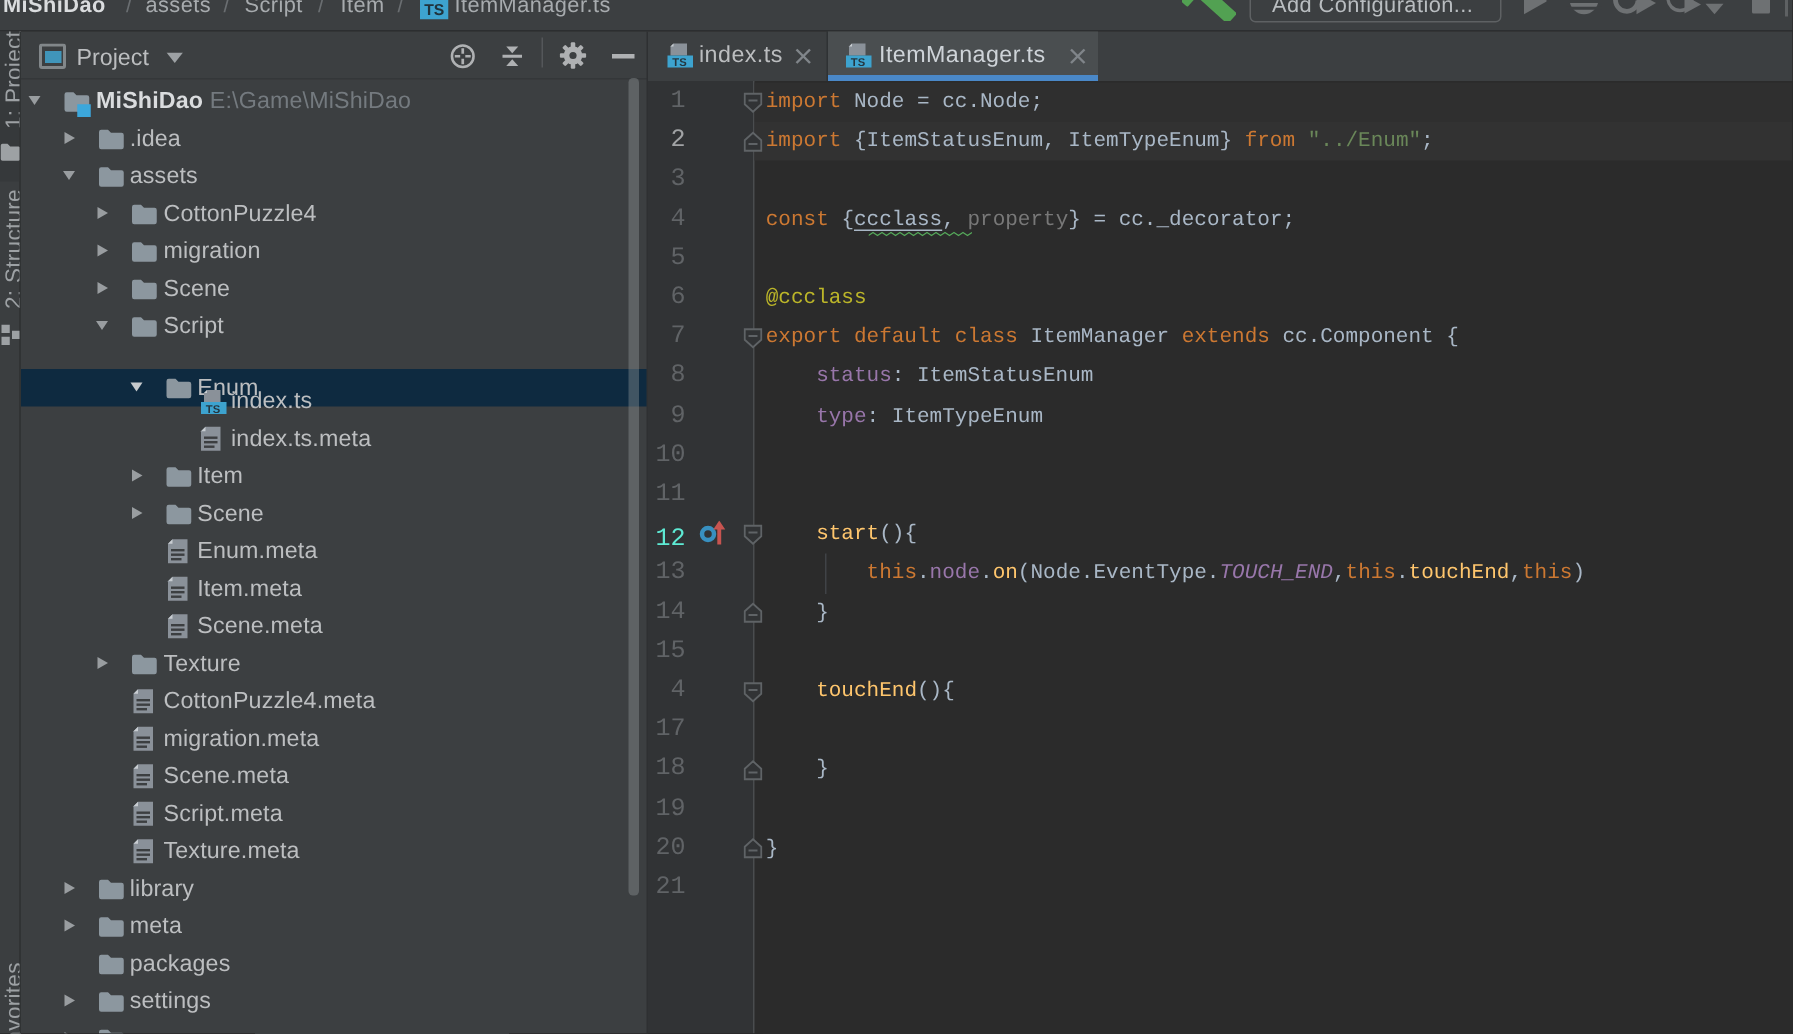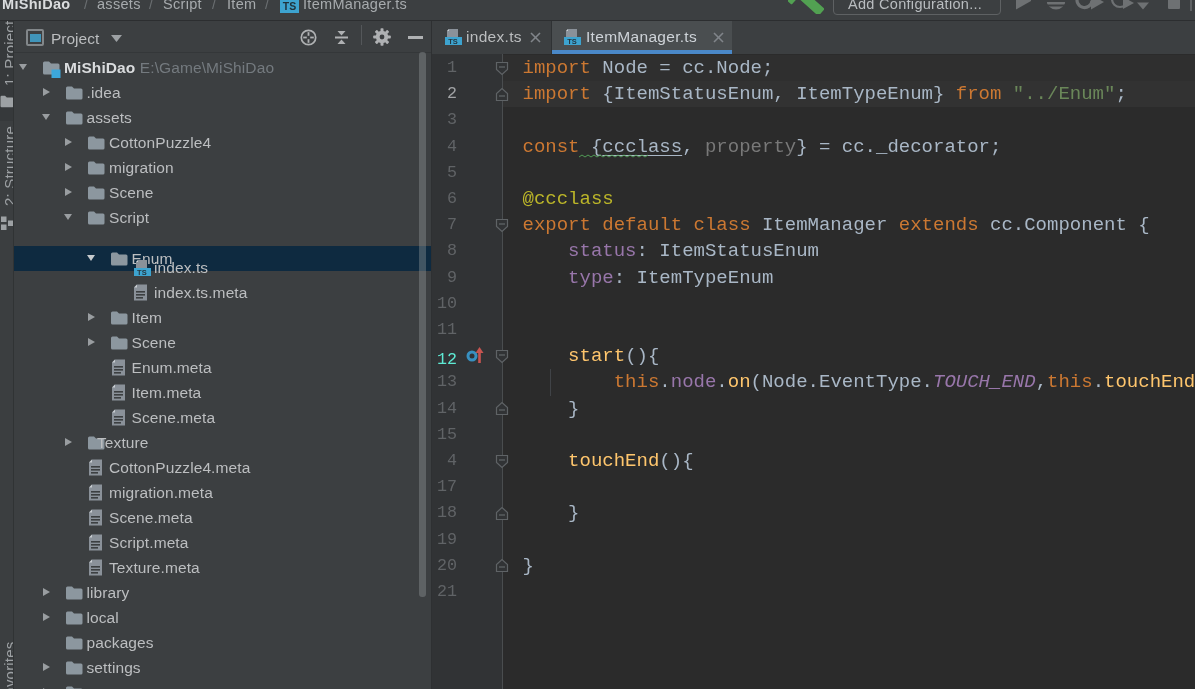--- a/index.html
+++ b/index.html
@@ -46,21 +46,21 @@
   #tab2 { background:#4a4e50; }
   #tabunderline { position:absolute; left:120px; top:29px; width:180px; height:4px; background:#4a88c8; }
 
   #gutter { position:absolute; left:0; top:33px; width:70px; height:635px; background:#313335; }
   #gutsep { position:absolute; left:70px; top:33px; width:1px; height:635px; background:#4a4d4f; }
   .lnum { position:absolute; right:45px; width:40px; text-align:right;
           font-family:"Liberation Mono", monospace; font-size:16.7px; color:#606366; }
 
   #code { position:absolute; left:71px; top:33px; width:692px; height:635px; }
   .cl { position:absolute; left:7.5px; white-space:pre; font-family:"Liberation Mono", monospace;
-        font-size:19px; line-height:26.2px; color:#a9b7c6;margin-left:12px; }
+        font-size:14px; line-height:26.2px; color:#a9b7c6; }
   .hl1 { position:absolute; left:0; width:692px; background:#2f2f2f; }
   .hl2 { position:absolute; left:0; width:692px; background:#323232; }
   .kw { color:#cc7832; }
   .str { color:#6a8759; }
   .ann { color:#bbb529; }
   .fld { color:#9876aa; }
   .fn { color:#ffc66d; }
   .gry { color:#787878; }
   .cst { color:#9876aa; font-style:italic; }
 </style>
@@ -307,21 +307,21 @@
               <rect x="3" y="13" width="7" height="1.6"></rect>
             </g>
           </svg>
           <span class="lbl" style="left:117.5px;">Scene.meta</span>
         </div>
         <div class="row" style="top:375px;">
           <div class="tri-r" style="left:51px;"></div>
           <svg class="abs" style="left:73px; top:5px;" width="21" height="18" viewBox="0 0 21 18">
             <path d="M1,3 a1.5,1.5 0 0 1 1.5,-1.5 L7,1.5 L9,3.5 L16,3.5 a1.5,1.5 0 0 1 1.5,1.5 L17.5,13 a1.5,1.5 0 0 1 -1.5,1.5 L2.5,14.5 a1.5,1.5 0 0 1 -1.5,-1.5 Z" fill="#8c979f"></path>
           </svg>
-          <span class="lbl" style="left:83px;">Texture</span>
+          <span class="lbl" style="left:95px;">Texture</span>
         </div>
         <div class="row" style="top:400px;">
           <svg class="abs" style="left:74px; top:4px;" width="15" height="17" viewBox="0 0 15 17">
             <path d="M4,0.5 L14,0.5 L14,16.5 L1,16.5 L1,3.5 Z" fill="#8a9199"></path>
             <path d="M4,0.5 L4,3.5 L1,3.5 Z" fill="#c8cdd2"></path>
             <g fill="#3c3f41">
               <rect x="3" y="7" width="9" height="1.6"></rect>
               <rect x="3" y="10" width="9" height="1.6"></rect>
               <rect x="3" y="13" width="7" height="1.6"></rect>
             </g>
@@ -381,21 +381,21 @@
               <rect x="3" y="13" width="7" height="1.6"></rect>
             </g>
           </svg>
           <span class="lbl" style="left:95px;">Texture.meta</span>
         </div>
         <div class="row" style="top:550px;">
           <div class="tri-r" style="left:28.5px;"></div>
           <svg class="abs" style="left:50.5px; top:5px;" width="21" height="18" viewBox="0 0 21 18">
             <path d="M1,3 a1.5,1.5 0 0 1 1.5,-1.5 L7,1.5 L9,3.5 L16,3.5 a1.5,1.5 0 0 1 1.5,1.5 L17.5,13 a1.5,1.5 0 0 1 -1.5,1.5 L2.5,14.5 a1.5,1.5 0 0 1 -1.5,-1.5 Z" fill="#8c979f"></path>
           </svg>
-          <span class="lbl" style="left:72.5px;">local</span>
+          <span class="lbl" style="left:72.5px;">meta</span>
         </div>
         <div class="row" style="top:575px;">
           <svg class="abs" style="left:50.5px; top:5px;" width="21" height="18" viewBox="0 0 21 18">
             <path d="M1,3 a1.5,1.5 0 0 1 1.5,-1.5 L7,1.5 L9,3.5 L16,3.5 a1.5,1.5 0 0 1 1.5,1.5 L17.5,13 a1.5,1.5 0 0 1 -1.5,1.5 L2.5,14.5 a1.5,1.5 0 0 1 -1.5,-1.5 Z" fill="#8c979f"></path>
           </svg>
           <span class="lbl" style="left:72.5px;">packages</span>
         </div>
         <div class="row" style="top:600px;">
           <div class="tri-r" style="left:28.5px;"></div>
           <svg class="abs" style="left:50.5px; top:5px;" width="21" height="18" viewBox="0 0 21 18">

